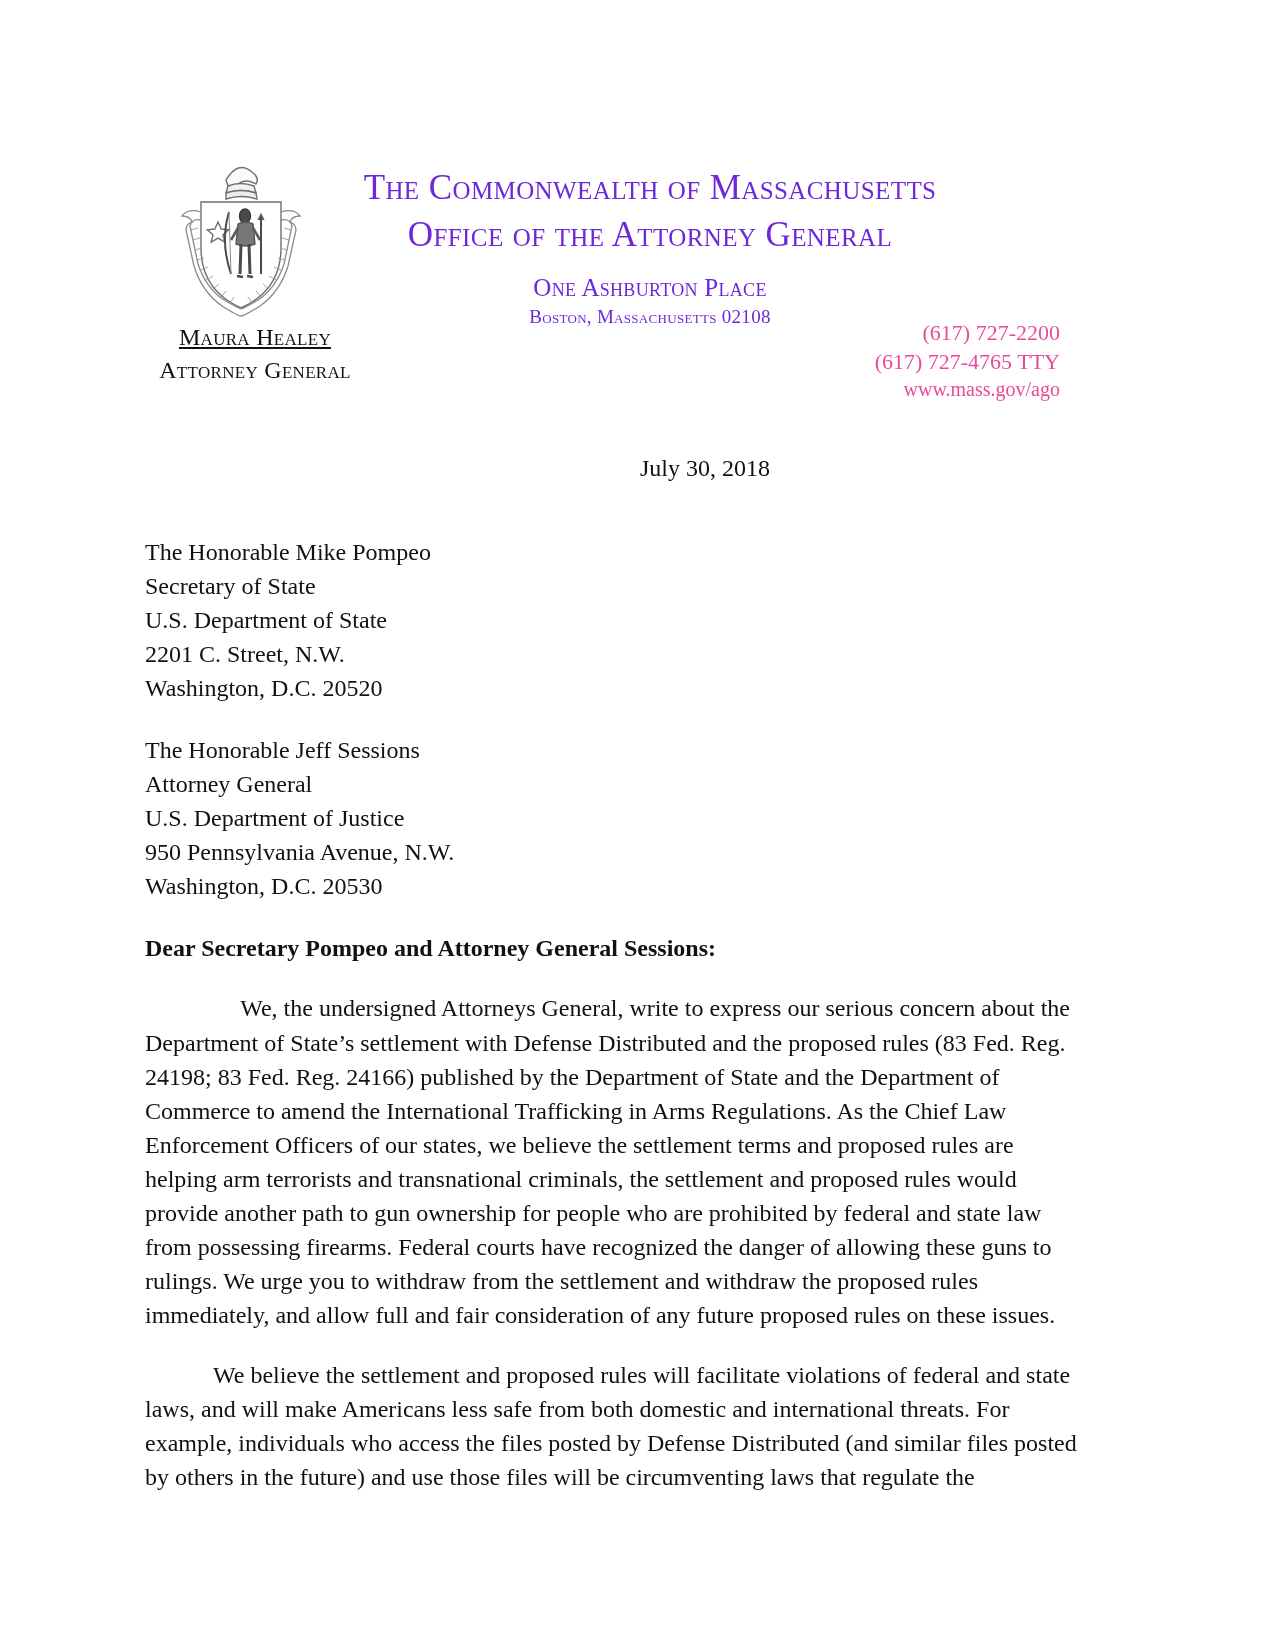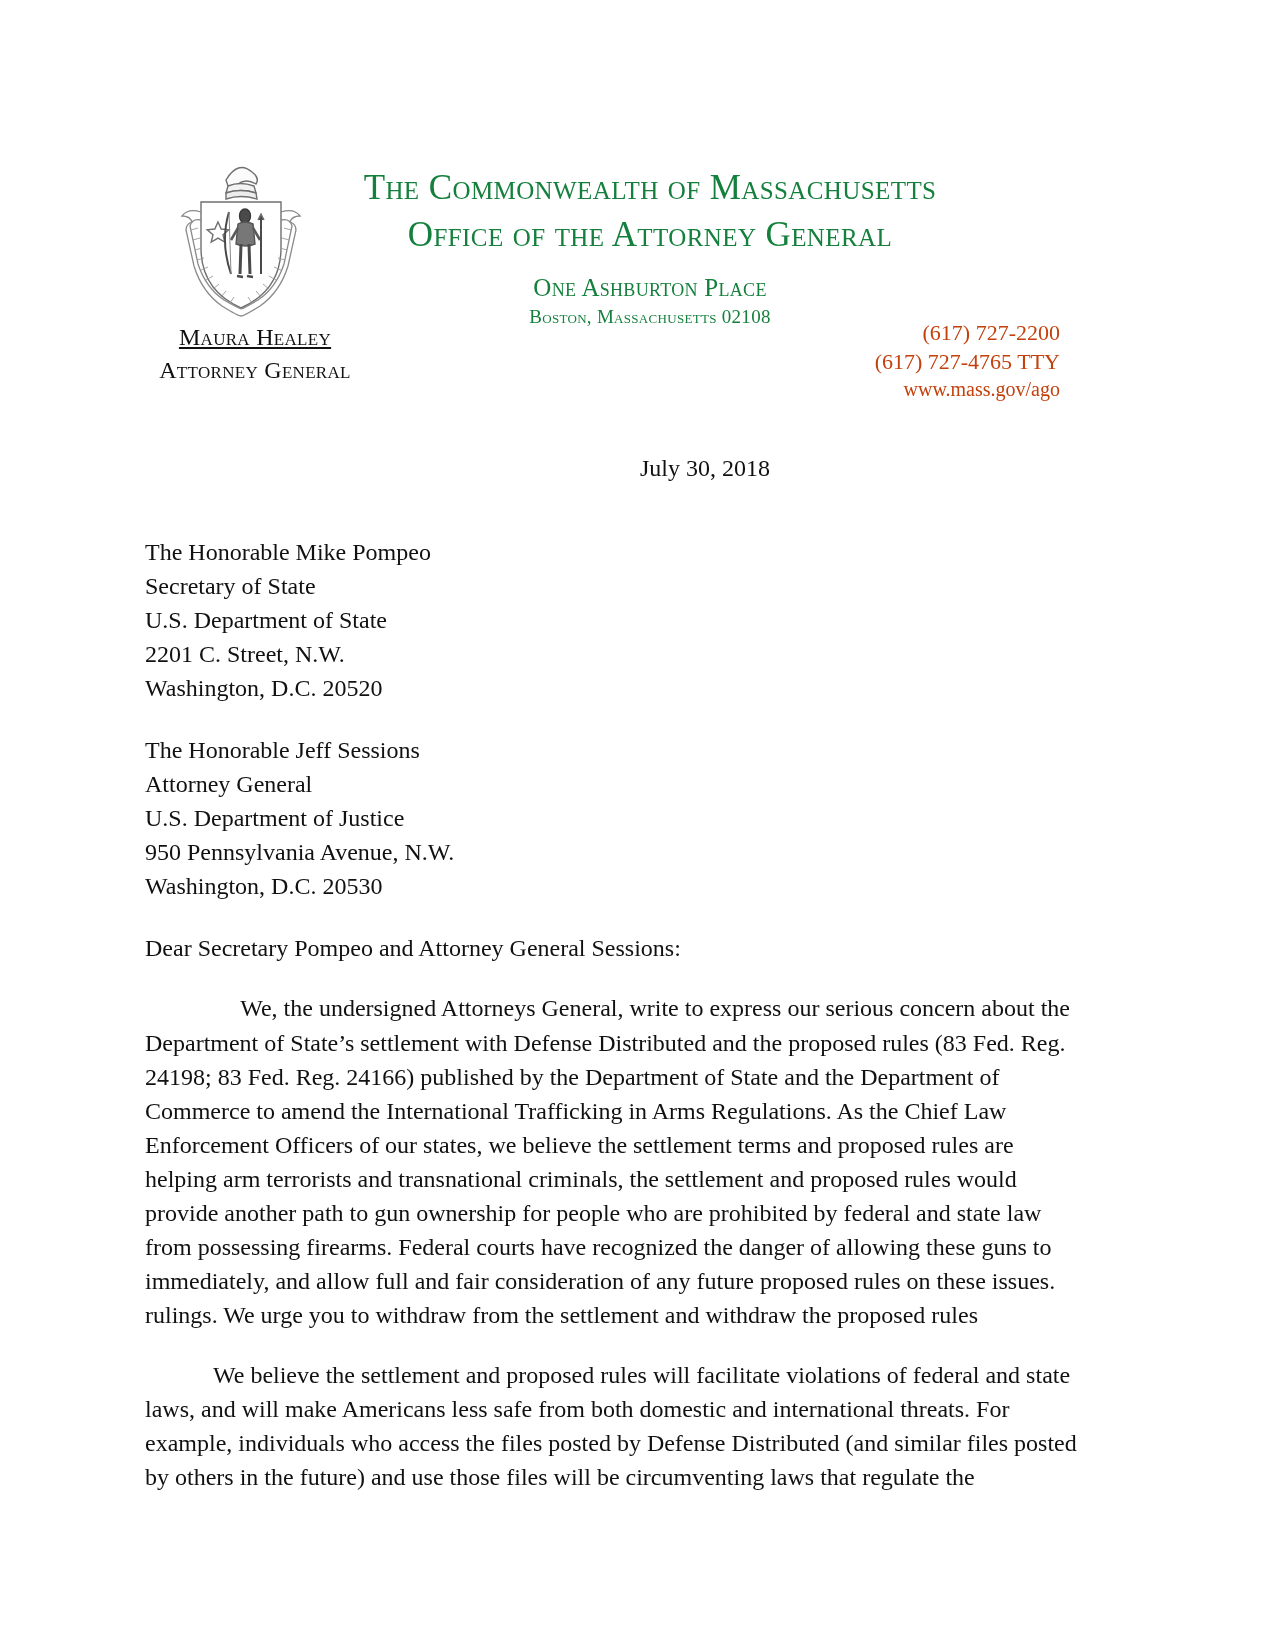--- a/index.html
+++ b/index.html
@@ -42,21 +42,21 @@
   .agency-block {
     position: absolute;
     left: 300px;
     top: 168px;
     width: 700px;
     text-align: center;
   }
   .sc {
     font-variant: small-caps;
     font-family: "Liberation Serif", "DejaVu Serif", serif;
-    color: #15803d;
+    color: #6d28d9;
   }
   .agency-line-1 {
     font-size: 35px;
     letter-spacing: 0.4px;
     line-height: 1.16;
     white-space: nowrap;
   }
   .agency-line-2 {
     font-size: 35px;
     letter-spacing: 0.4px;
@@ -102,21 +102,21 @@
     margin-top: 3px;
     white-space: nowrap;
   }
 
   .contact-block {
     position: absolute;
     left: 700px;
     top: 318px;
     width: 360px;
     text-align: right;
-    color: #c2410c;
+    color: #ec4899;
   }
   .contact-line {
     font-size: 22px;
     line-height: 1.32;
     white-space: nowrap;
   }
   .contact-line.web { font-size: 20px; }
 
   
   .letter-body {
@@ -139,20 +139,21 @@
     line-height: 1.42;
   }
   .recipient.second { margin-top: 28px; }
   .recipient div { white-space: nowrap; }
 
   .salutation {
     margin-top: 28px;
     font-size: 24px;
     line-height: 1.42;
     white-space: nowrap;
+    font-weight: bold;
   }
 
   .para {
     margin-top: 26px;
     font-size: 24px;
     line-height: 1.42;
   }
   .para .ln { display: block; white-space: nowrap; }
   .para .ln.first { padding-left: 68px; text-align: right; }
 </style>
@@ -248,22 +249,22 @@
 
     <div class="para">
       <span class="ln first">We, the undersigned Attorneys General, write to express our serious concern about the</span>
       <span class="ln">Department of State’s settlement with Defense Distributed and the proposed rules (83 Fed. Reg.</span>
       <span class="ln">24198; 83 Fed. Reg. 24166) published by the Department of State and the Department of</span>
       <span class="ln">Commerce to amend the International Trafficking in Arms Regulations.  As the Chief Law</span>
       <span class="ln">Enforcement Officers of our states, we believe the settlement terms and proposed rules are</span>
       <span class="ln">helping arm terrorists and transnational criminals, the settlement and proposed rules would</span>
       <span class="ln">provide another path to gun ownership for people who are prohibited by federal and state law</span>
       <span class="ln">from possessing firearms.  Federal courts have recognized the danger of allowing these guns to</span>
+      <span class="ln">rulings.  We urge you to withdraw from the settlement and withdraw the proposed rules</span>
       <span class="ln">immediately, and allow full and fair consideration of any future proposed rules on these issues.</span>
-      <span class="ln">rulings.  We urge you to withdraw from the settlement and withdraw the proposed rules</span>
     </div>
 
     <div class="para">
       <span class="ln first">We believe the settlement and proposed rules will facilitate violations of federal and state</span>
       <span class="ln">laws, and will make Americans less safe from both domestic and international threats.  For</span>
       <span class="ln">example, individuals who access the files posted by Defense Distributed (and similar files posted</span>
       <span class="ln">by others in the future) and use those files will be circumventing laws that regulate the</span>
     </div>
 
   </div>

